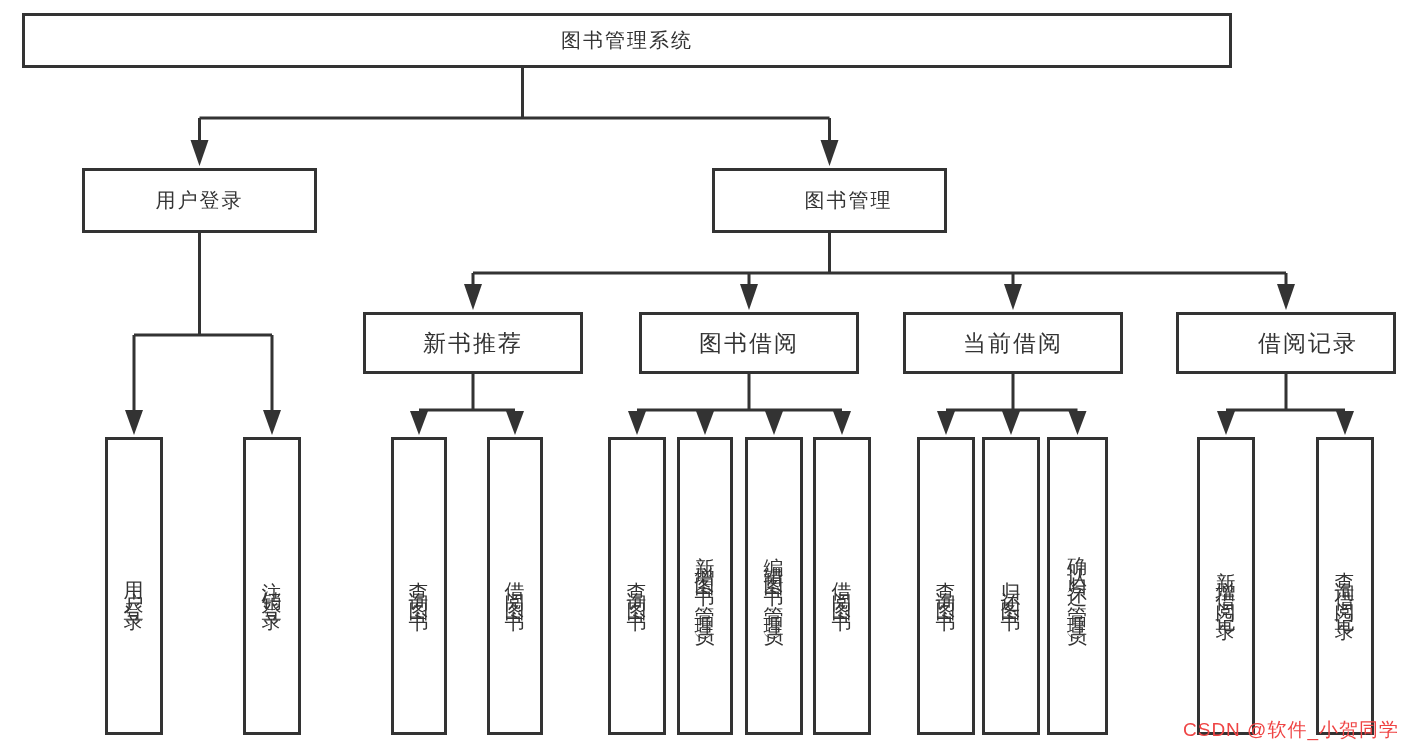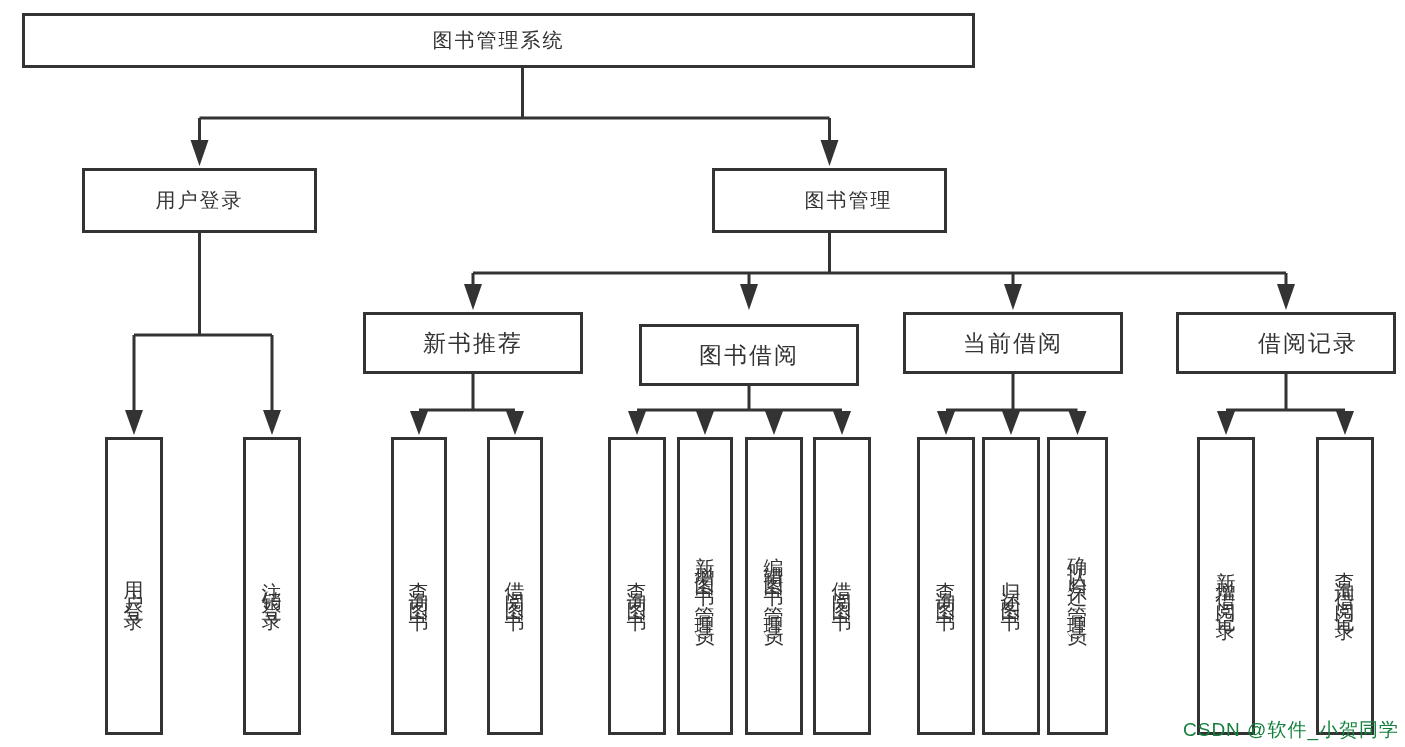--- a/index.html
+++ b/index.html
@@ -24,30 +24,30 @@
     position:absolute;
     top:437px;height:298px;
     box-sizing:border-box;
     border:3px solid #333333;
     background:#ffffff;
     writing-mode:vertical-rl;
     text-orientation:mixed;
     display:flex;align-items:center;justify-content:center;
     font-size:20px;line-height:1;letter-spacing:10px;
   }
-  .root{left:22px;top:13px;width:953px;height:55px;}
+  .root{left:22px;top:13px;width:1210px;height:55px;}
   .lv2{top:168px;height:65px;width:235px;}
   .lv3{top:312px;height:62px;width:220px;font-size:23px;}
   #wires{position:absolute;left:0;top:0;pointer-events:none;}
   #wires path{stroke:#333333;stroke-width:3;fill:none;}
   #wires polygon{fill:#333333;stroke:none;}
   .watermark{
     position:absolute;left:1183px;top:717px;
     font-size:19px;letter-spacing:1px;
-    color:#15803d;white-space:nowrap;
+    color:#ef4444;white-space:nowrap;
   }
 </style>
 </head>
 <body>
 
 <div id="canvas">
 
   <svg id="wires" width="1405" height="747">
 
     <path d="M522.5 68 V118 M199.5 118 H829.5 M199.5 118 V142 M829.5 118 V142"></path>
@@ -83,21 +83,21 @@
     <polygon points="1217,411 1235,411 1226,435"></polygon>
     <polygon points="1336,411 1354,411 1345,435"></polygon>
   </svg>
 
   <div class="hnode root">图书管理系统</div>
 
   <div class="hnode lv2" style="left:82px;">用户登录</div>
   <div class="hnode lv2" style="left:712px;padding-left:38px;">图书管理</div>
 
   <div class="hnode lv3" style="left:363px;">新书推荐</div>
-  <div class="hnode lv3" style="left:639px;margin-top:12px;">图书借阅</div>
+  <div class="hnode lv3" style="left:639px;">图书借阅</div>
   <div class="hnode lv3" style="left:903px;font-family:Liberation Serif, serif;">当前借阅</div>
   <div class="hnode lv3" style="left:1176px;padding-left:44px;">借阅记录</div>
 
   <div class="vnode" style="left:105px;width:58px;">用户登录</div>
   <div class="vnode" style="left:243px;width:58px;">注销登录</div>
 
   <div class="vnode" style="left:391px;width:56px;">查询图书</div>
   <div class="vnode" style="left:487px;width:56px;">借阅图书</div>
 
   <div class="vnode" style="left:608px;width:58px;">查询图书</div>

